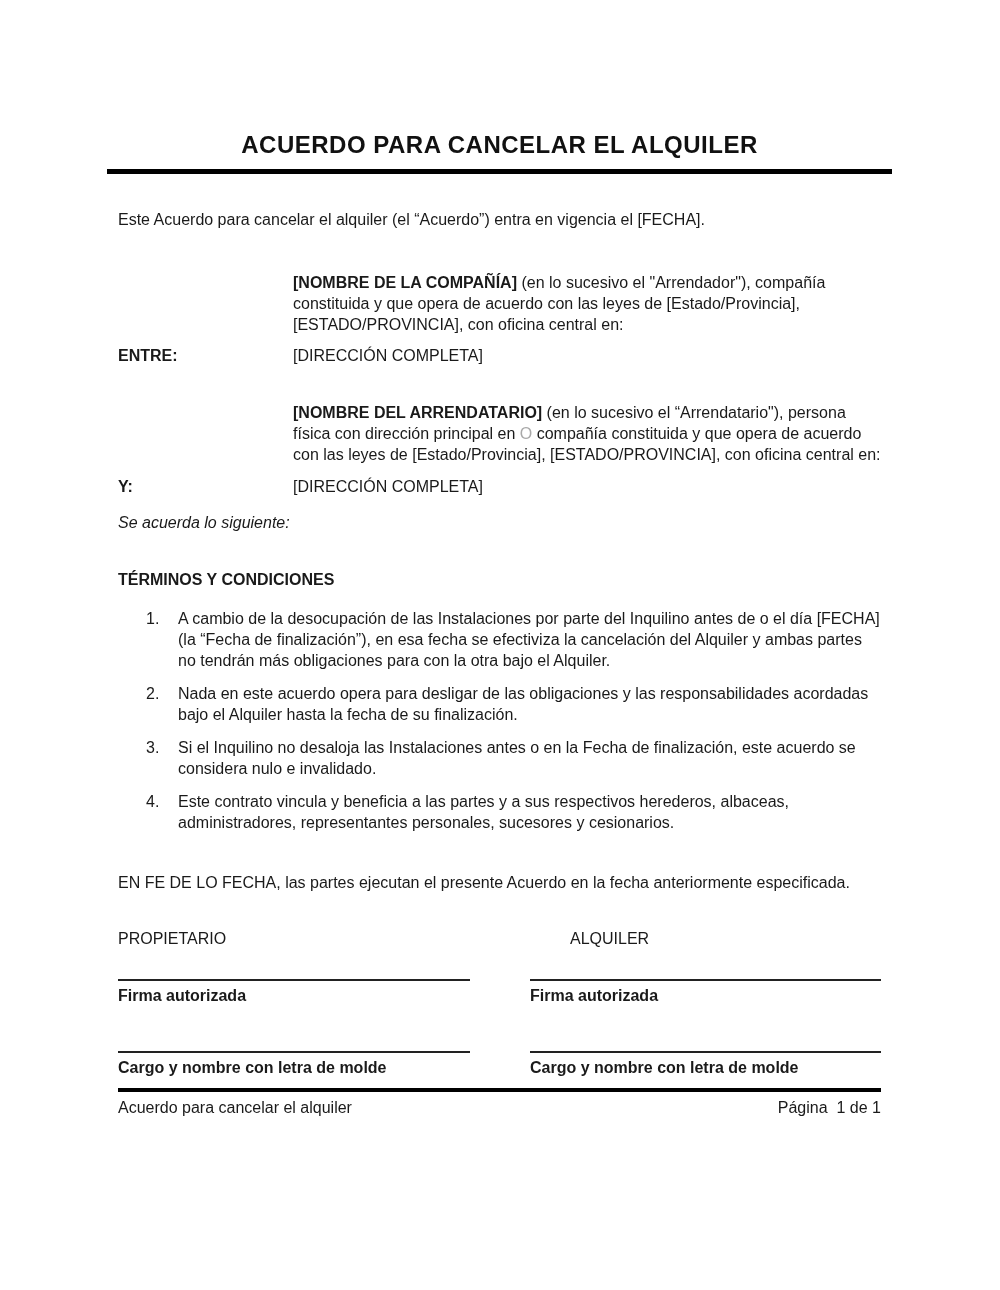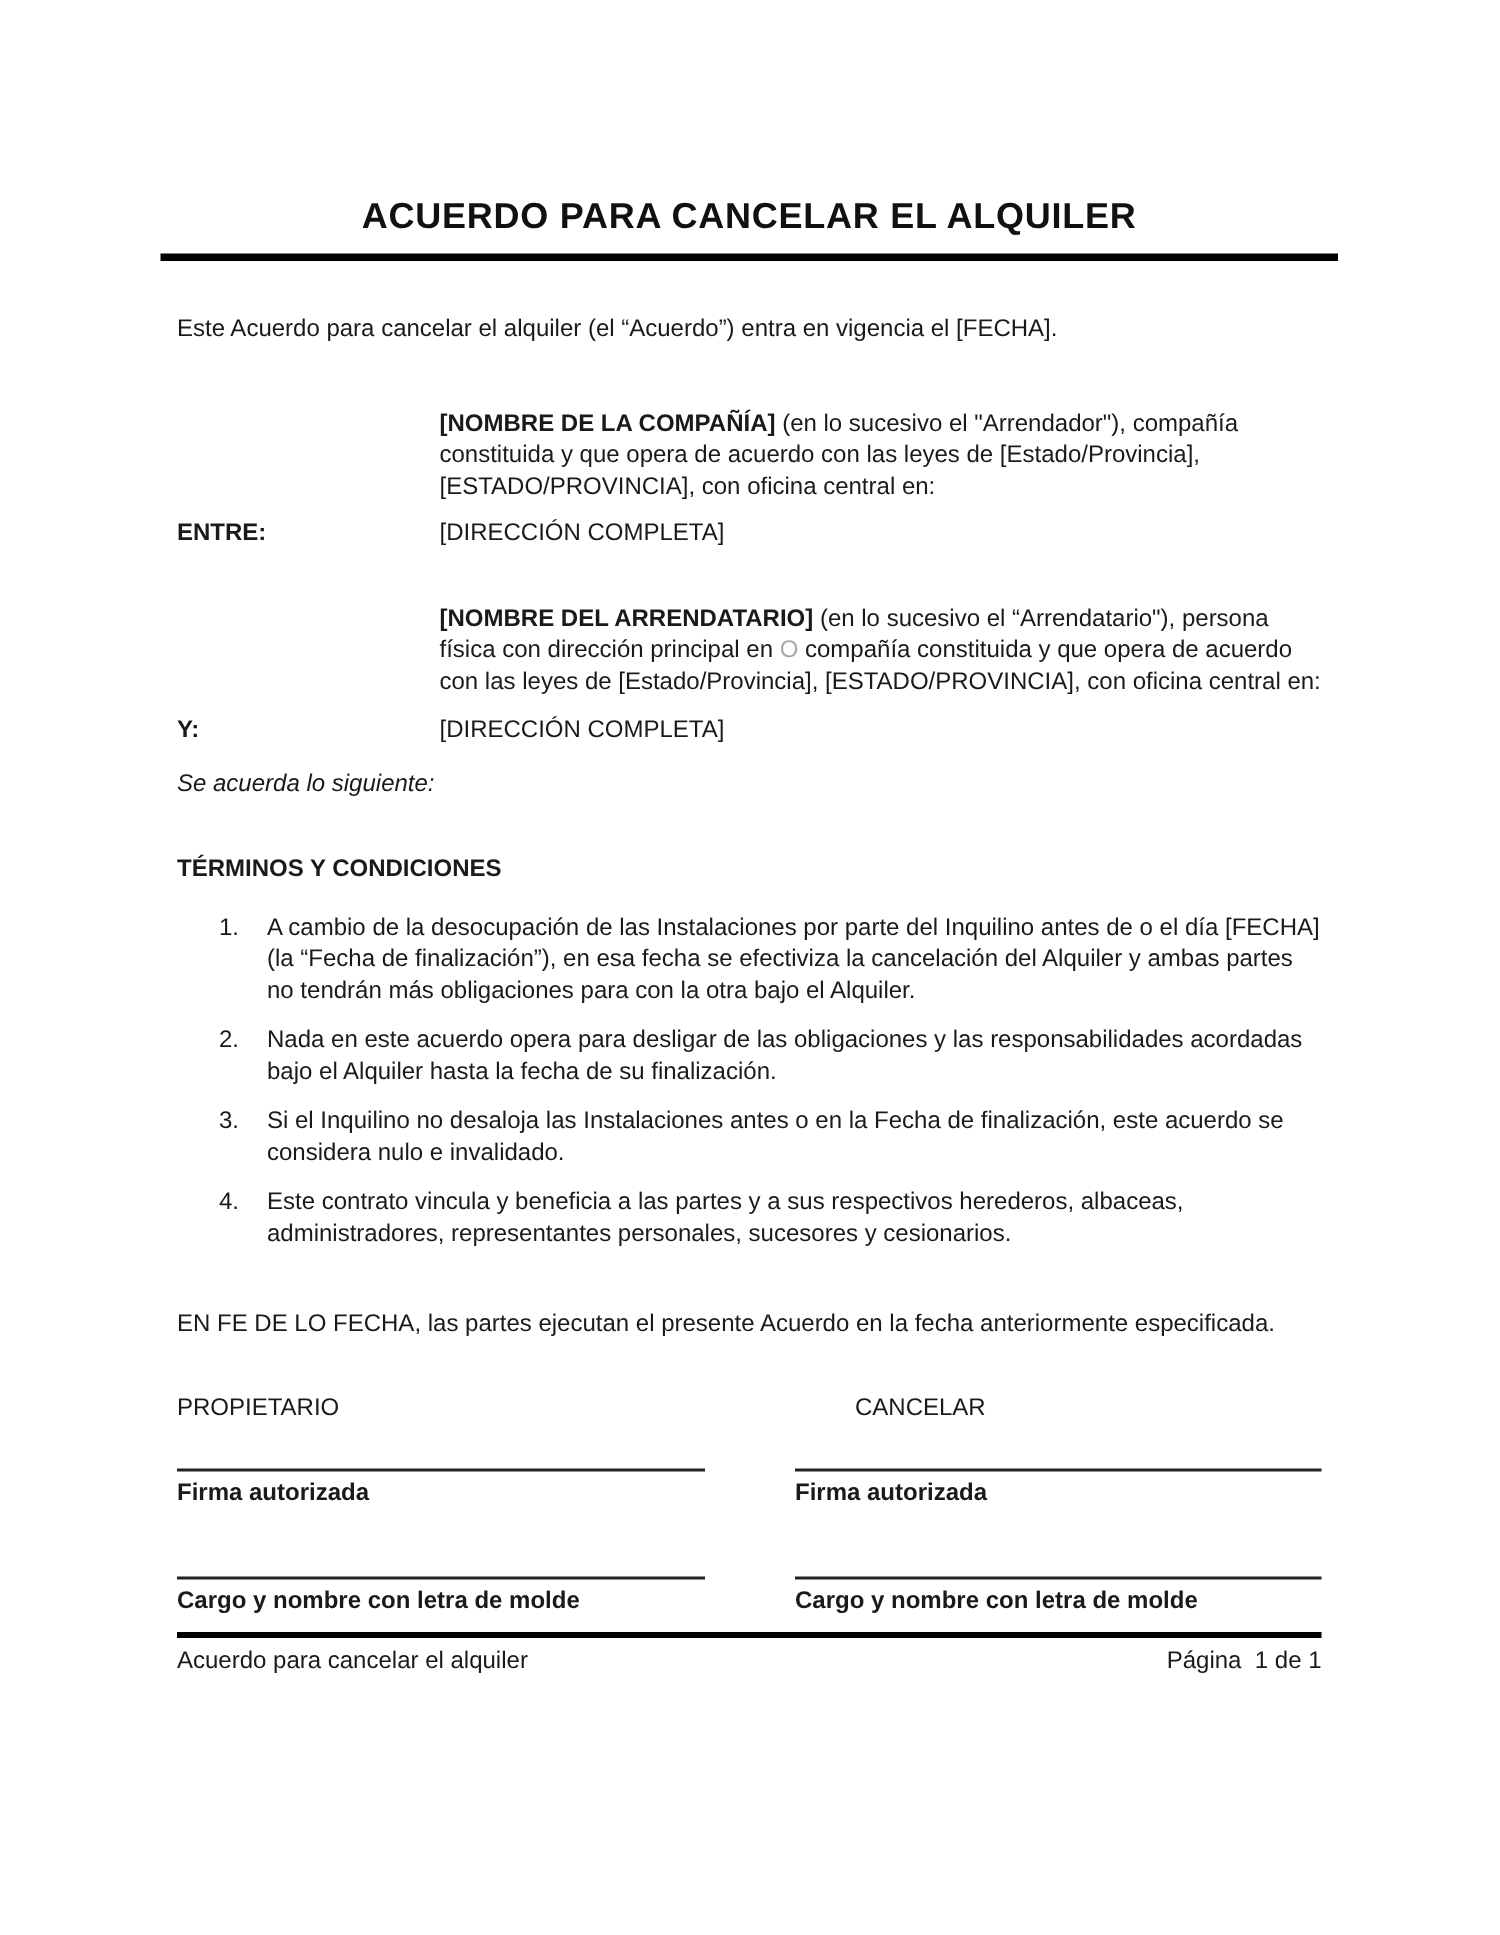--- a/index.html
+++ b/index.html
@@ -162,21 +162,21 @@
       <div class="term-number">4.</div>
       <div class="term-text">Este contrato vincula y beneficia a las partes y a sus respectivos herederos, albaceas, administradores, representantes personales, sucesores y cesionarios.</div>
     </div>
   </div>
 
   <p class="witness">EN FE DE LO FECHA, las partes ejecutan el presente Acuerdo en la fecha anteriormente especificada.</p>
 
   <div class="sig-parties">
     <div class="sig-col-left">PROPIETARIO</div>
     <div class="sig-col-gap"></div>
-    <div class="sig-col-right">CANCELAR</div>
+    <div class="sig-col-right">ALQUILER</div>
   </div>
 
   <div class="sig-row sig-row-1">
     <div class="sig-col-left">
       <div class="sig-line"></div>
       <div class="sig-label">Firma autorizada</div>
     </div>
     <div class="sig-col-gap"></div>
     <div class="sig-col-right">
       <div class="sig-line"></div>

